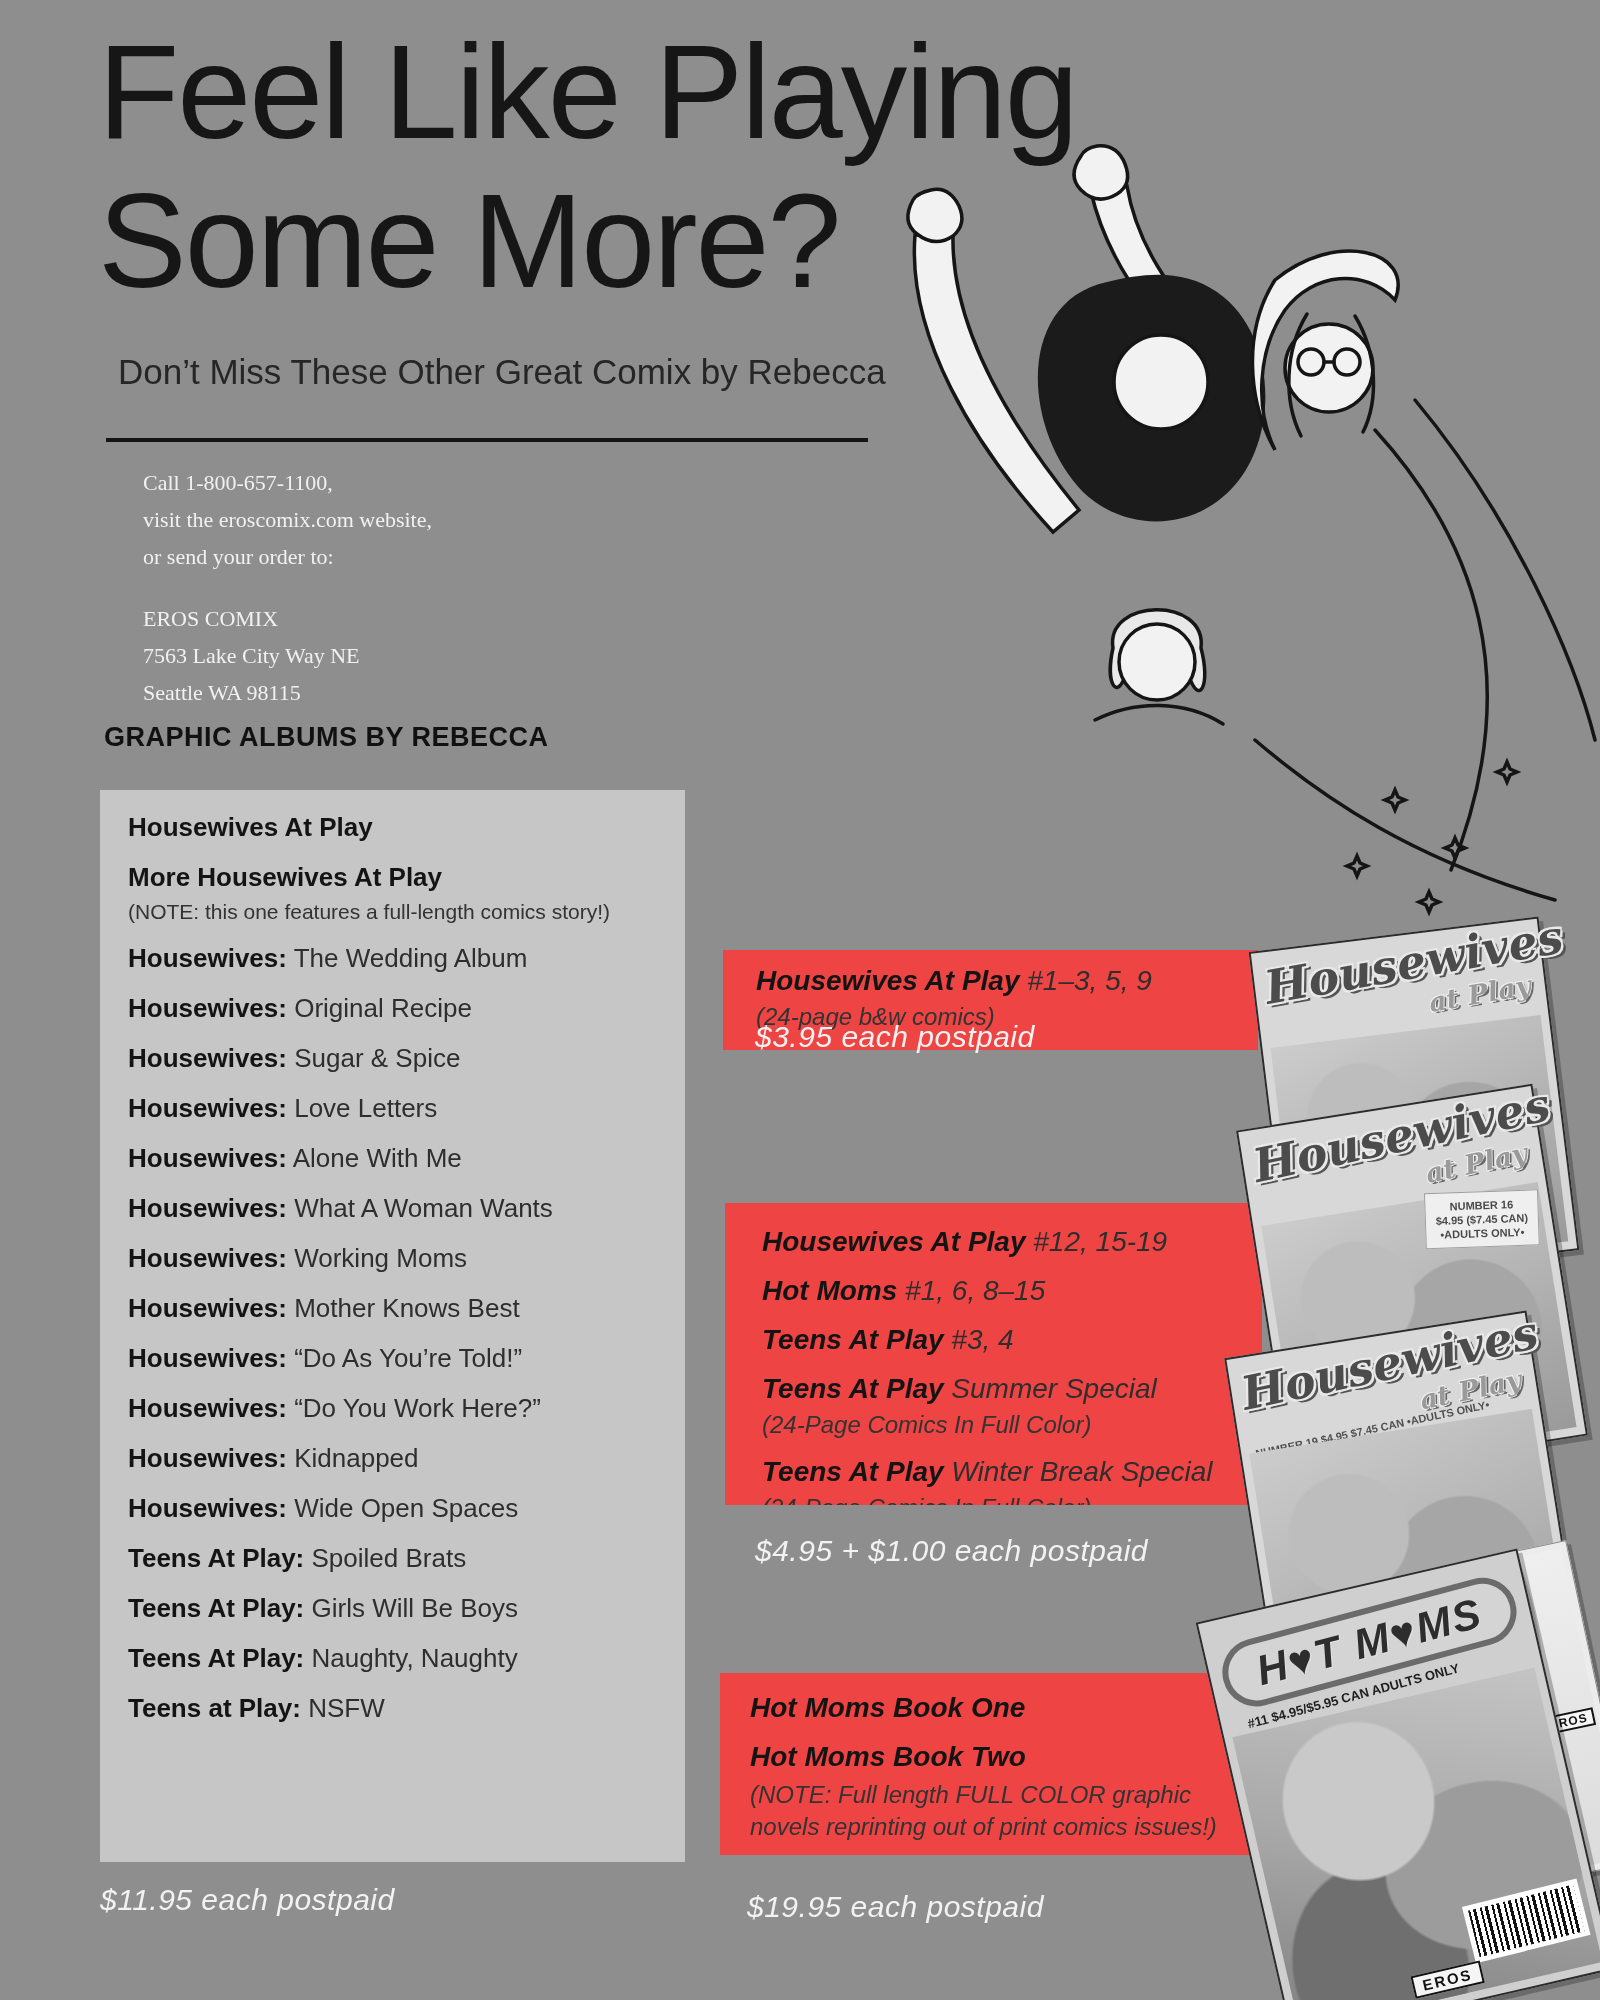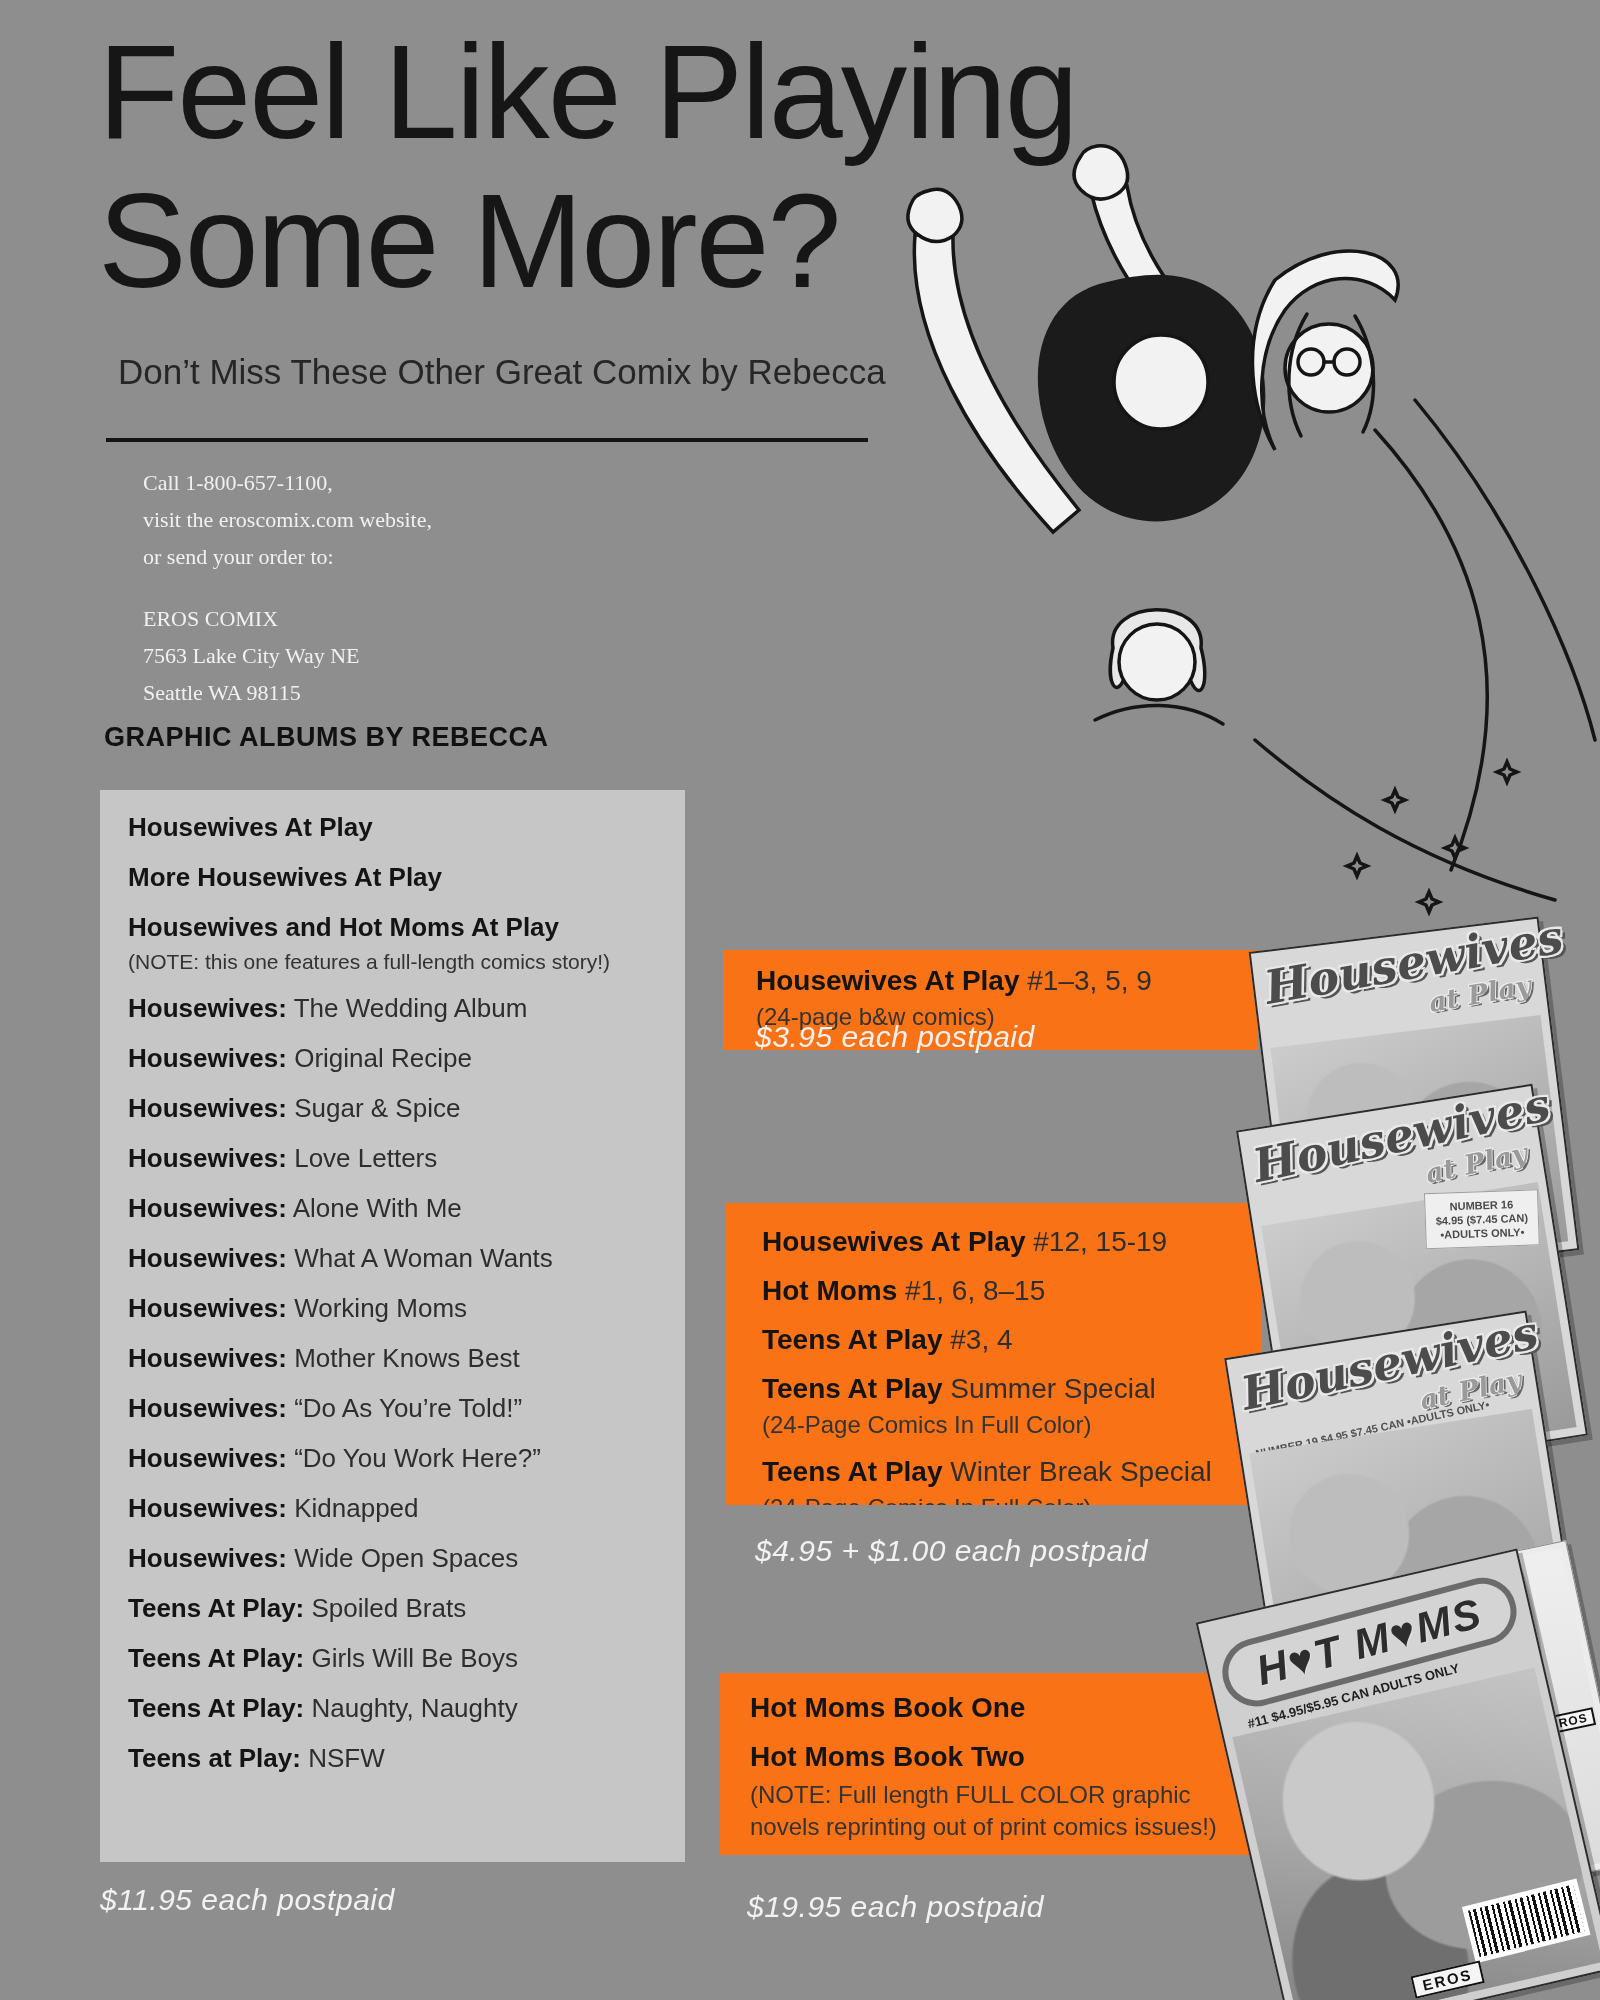--- a/index.html
+++ b/index.html
@@ -32,21 +32,21 @@
   .albums-panel{
     position:absolute; left:100px; top:790px; width:585px; height:1072px;
     background:#c6c6c6; box-sizing:border-box; padding:22px 10px 0 28px; overflow:hidden;
   }
   .album-row{font-size:26px; margin-bottom:19px; white-space:nowrap;}
   .album-row .b{font-weight:bold; color:#141414;}
   .album-row .r{font-weight:normal; color:#2e2e2e;}
   .album-note{font-size:21px; color:#333; margin:-12px 0 19px 0; white-space:nowrap;}
   
   .offer-panel{
-    position:absolute; background:#f97316; box-sizing:border-box; overflow:hidden;
+    position:absolute; background:#ef4444; box-sizing:border-box; overflow:hidden;font-style:italic;
   }
   .offer-0{left:723px; top:950px;  width:535px; height:100px; padding:15px 10px 0 33px;}
   .offer-1{left:725px; top:1203px; width:537px; height:302px; padding:23px 10px 0 37px;}
   .offer-2{left:720px; top:1673px; width:542px; height:182px; padding:19px 10px 4px 30px;}
   .offer-row{font-size:28px; margin-bottom:17px; white-space:nowrap;}
   .offer-row .b{font-weight:bold; color:#141414;}
   .offer-row .r{font-weight:normal; color:#2e2e2e;}
   .offer-note{font-size:24px; color:#333; margin:-11px 0 17px 0; white-space:nowrap;}
   .price{
     position:absolute; font-style:italic; font-size:30px; color:#f2f2f2; letter-spacing:.5px;
@@ -163,21 +163,20 @@
   <div class="address">
     <div>EROS COMIX</div>
     <div>7563 Lake City Way NE</div>
     <div>Seattle WA 98115</div>
   </div>
 
   <div class="albums-heading">GRAPHIC ALBUMS BY REBECCA</div>
   <div class="albums-panel" id="albums-panel">
       <div class="album-row"><span class="b">Housewives At Play</span></div>
       <div class="album-row"><span class="b">More Housewives At Play</span></div>
-      <div class="album-row"><span class="b">Housewives and Hot Moms At Play</span></div>
       <div class="album-note">(NOTE: this one features a full-length comics story!)</div>
       <div class="album-row"><span class="b">Housewives:</span><span class="r"> The Wedding Album</span></div>
       <div class="album-row"><span class="b">Housewives:</span><span class="r"> Original Recipe</span></div>
       <div class="album-row"><span class="b">Housewives:</span><span class="r"> Sugar &amp; Spice</span></div>
       <div class="album-row"><span class="b">Housewives:</span><span class="r"> Love Letters</span></div>
       <div class="album-row"><span class="b">Housewives:</span><span class="r"> Alone With Me</span></div>
       <div class="album-row"><span class="b">Housewives:</span><span class="r"> What A Woman Wants</span></div>
       <div class="album-row"><span class="b">Housewives:</span><span class="r"> Working Moms</span></div>
       <div class="album-row"><span class="b">Housewives:</span><span class="r"> Mother Knows Best</span></div>
       <div class="album-row"><span class="b">Housewives:</span><span class="r"> “Do As You’re Told!”</span></div>

